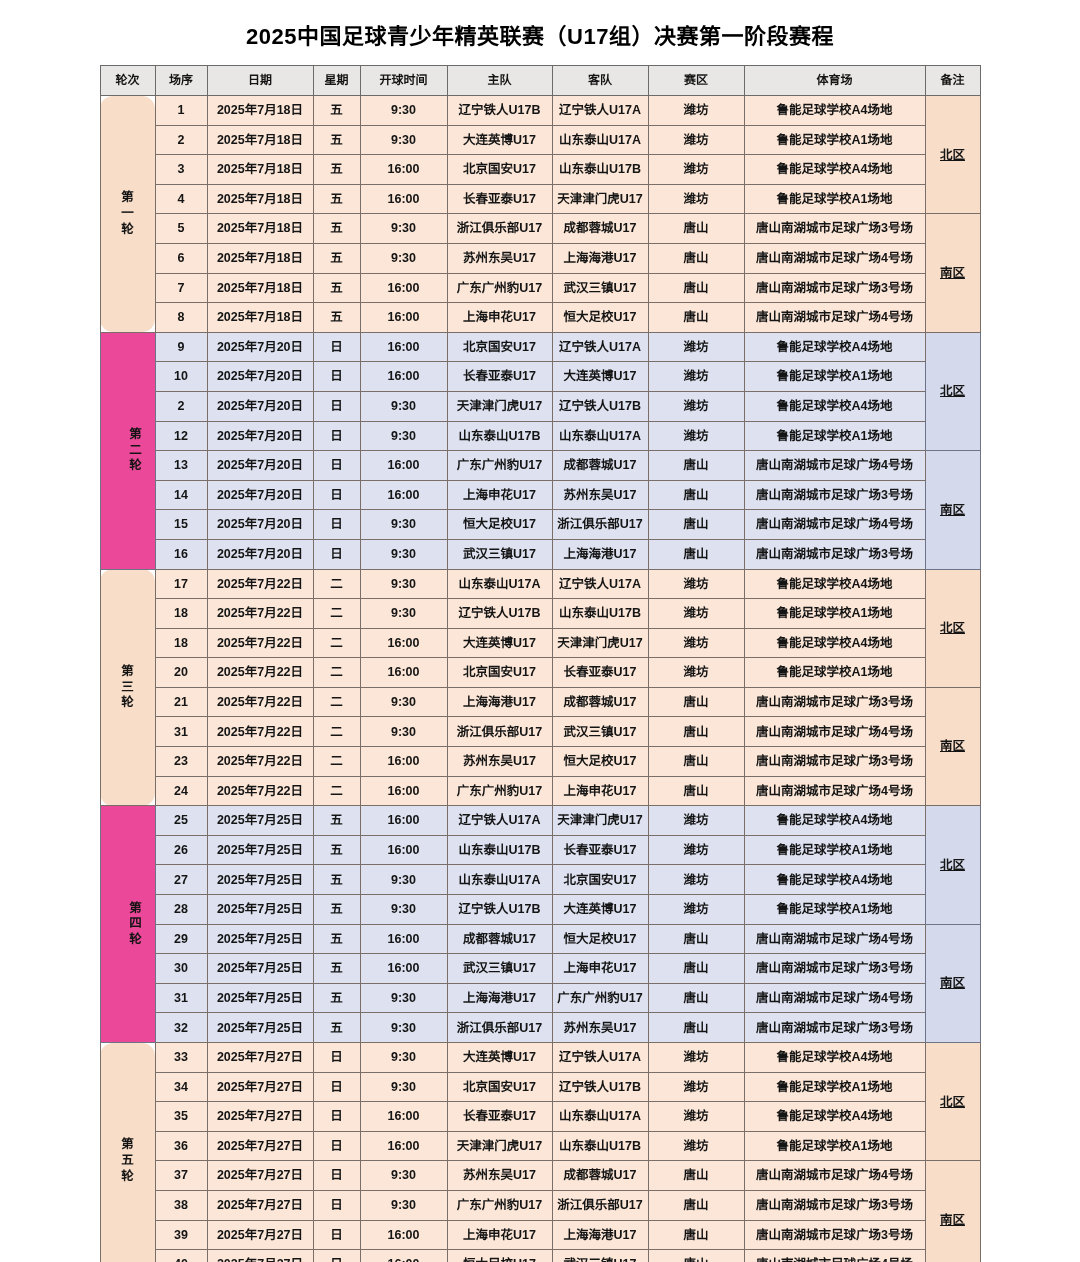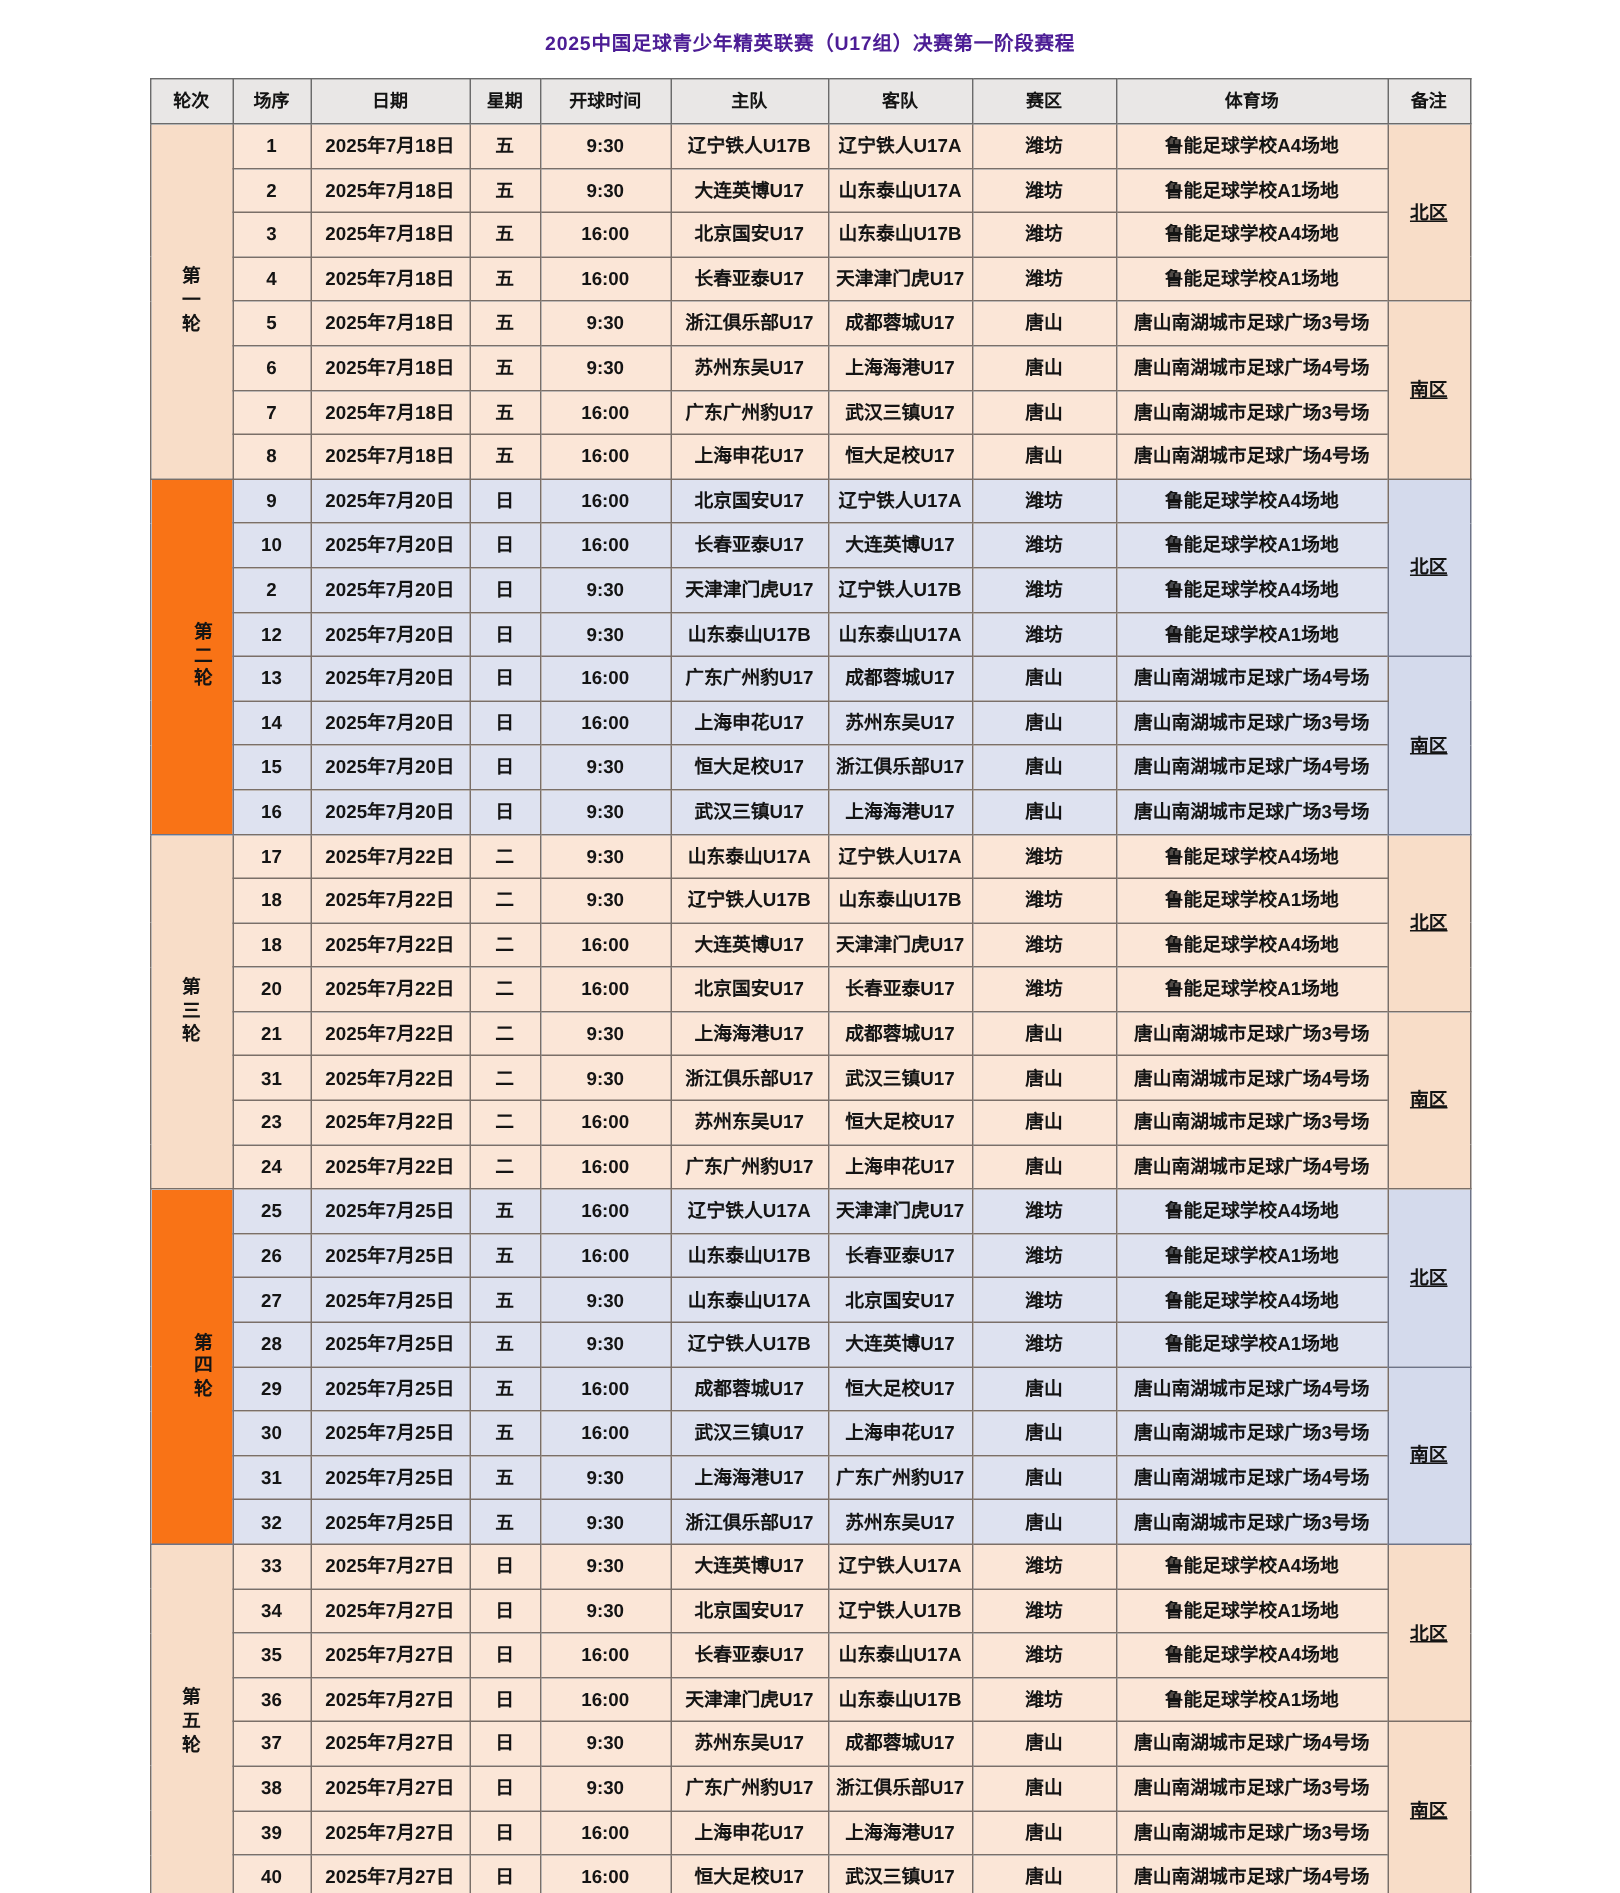--- a/index.html
+++ b/index.html
@@ -16,26 +16,26 @@
     overflow: hidden;
   }
   .page {
     width: 1080px;
     height: 1262px;
     position: relative;
     box-sizing: border-box;
   }
   .title {
     text-align: center;
-    font-size: 13px;
+    font-size: 22px;
     font-weight: bold;
     letter-spacing: 0.5px;
     padding-top: 18px;
     padding-bottom: 15px;
-    color: #4c1d95;
+    color: #000000;
   }
   table.schedule {
     border-collapse: collapse;
     margin: 0 auto;
     width: 880px;
     table-layout: fixed;
     border: 1px solid #6b6b6b;
   }
   table.schedule td, table.schedule th {
     border: 1px solid #7a6f68;
@@ -65,22 +65,22 @@
   col.c-home    { width: 105px; }
   col.c-away    { width: 96px; }
   col.c-region  { width: 96px; }
   col.c-venue   { width: 181px; }
   col.c-note    { width: 55px; }
 
   
   .band-peach td { background: #fbe6d7; }
   .band-blue  td { background: #dee2f0; }
 
-  .band-peach td.round-cell { background: #f8ddc8; }
-  .band-blue  td.round-cell { background: #f97316; padding-left: 16px; }
+  .band-peach td.round-cell { background: #f8ddc8; border-radius: 13px; }
+  .band-blue  td.round-cell { background: #ec4899; padding-left: 16px; }
   .band-peach td.note-cell  { background: #f8ddc8; }
   .band-blue  td.note-cell  { background: #d4daec; }
 
   .band-blue td { border-color: #7b8196; }
   .band-blue td.round-cell, .band-blue td.note-cell { border-color: #6e7488; }
 
   .round-cell, .note-cell {
     font-size: 12.5px;
     font-weight: bold;
     text-decoration: underline;

